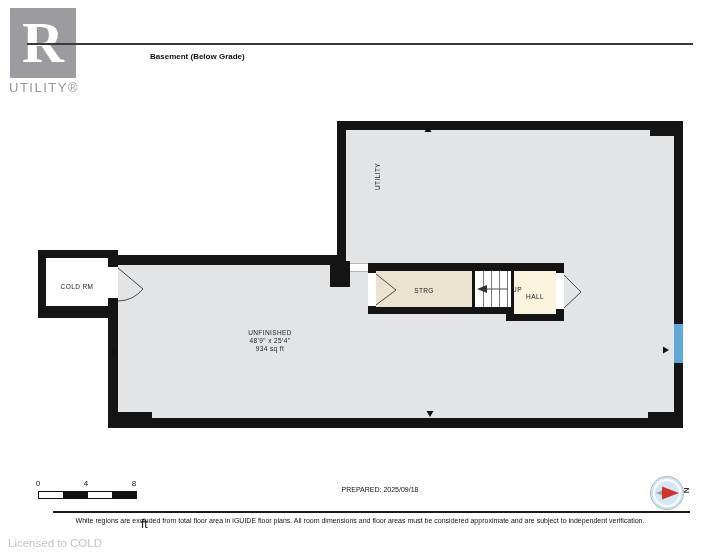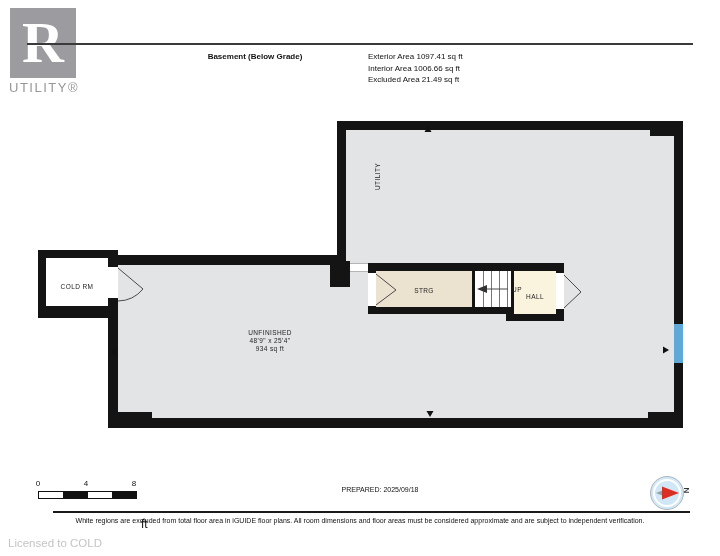--- a/index.html
+++ b/index.html
@@ -10,21 +10,21 @@
   .gray{position:absolute;background:var(--floor-gray,#e3e4e6);}
   .white{position:absolute;background:#ffffff;}
   .room-label{position:absolute;font-size:6.5px;letter-spacing:.4px;color:#222;text-align:center;}
   
   .logo-block{position:absolute;left:10px;top:8px;width:66px;height:70px;background:var(--logo-gray,#9c9ca0);
               text-align:center;line-height:70px;font-family:"Liberation Serif", serif;font-weight:bold;
               font-size:58px;color:#fff;z-index:1;}
   .logo-label{position:absolute;left:9px;top:80px;font-size:13px;letter-spacing:1.5px;color:#97979b;}
   .header-rule{position:absolute;left:27px;top:43px;width:666px;height:2px;background:#3a3a3a;z-index:2;}
   .title{position:absolute;left:0;top:22px;width:720px;text-align:center;font-size:17px;font-weight:bold;}
-  .floor-label{position:absolute;left:150px;top:52px;width:210px;text-align:center;font-size:8px;font-weight:bold;}
+  .floor-label{position:absolute;left:150px;top:52px;width:210px;text-align:left;font-size:8px;font-weight:bold;}
   .area-col{position:absolute;left:368px;top:51px;font-size:8px;line-height:11.5px;}
   
   .tick{position:absolute;width:10px;text-align:center;font-size:8px;top:479px;}
   .scalebar{position:absolute;left:38px;top:491px;width:97px;height:6px;border:1px solid #111;display:flex;}
   .seg{flex:1;}
   .seg-b{background:#111;}
   .seg-w{background:#fff;}
   .ft-label{position:absolute;left:141px;top:517px;font-size:12px;}
   .prepared{position:absolute;left:290px;top:486px;width:180px;text-align:center;font-size:7px;}
   .compass{position:absolute;left:650px;top:476px;width:32px;height:32px;border-radius:50%;
@@ -44,25 +44,20 @@
 <body>
 
 <div class="canvas">
 
   <div class="logo-block">
     <span>R</span>
   </div>
   <div class="logo-label">UTILITY®</div>
   <div class="header-rule"></div>
   <div class="floor-label">Basement (Below Grade)</div>
-  <div class="area-col">
-    <div>Exterior Area 1097.41 sq ft</div>
-    <div>Interior Area 1006.66 sq ft</div>
-    <div>Excluded Area 21.49 sq ft</div>
-  </div>
 
   <div class="gray" style="left:346px;top:130px;width:328px;height:140px;"></div>
   <div class="gray" style="left:118px;top:265px;width:556px;height:153px;"></div>
 
   <div class="wall" style="left:337px;top:121px;width:346px;height:9px;"></div>
   <div class="wall" style="left:337px;top:121px;width:9px;height:148px;"></div>
   <div class="wall" style="left:674px;top:121px;width:9px;height:307px;"></div>
   <div class="wall" style="left:650px;top:130px;width:24px;height:6px;"></div>
   <div class="wall" style="left:108px;top:255px;width:238px;height:10px;"></div>
   <div class="wall" style="left:108px;top:265px;width:10px;height:3px;"></div>

